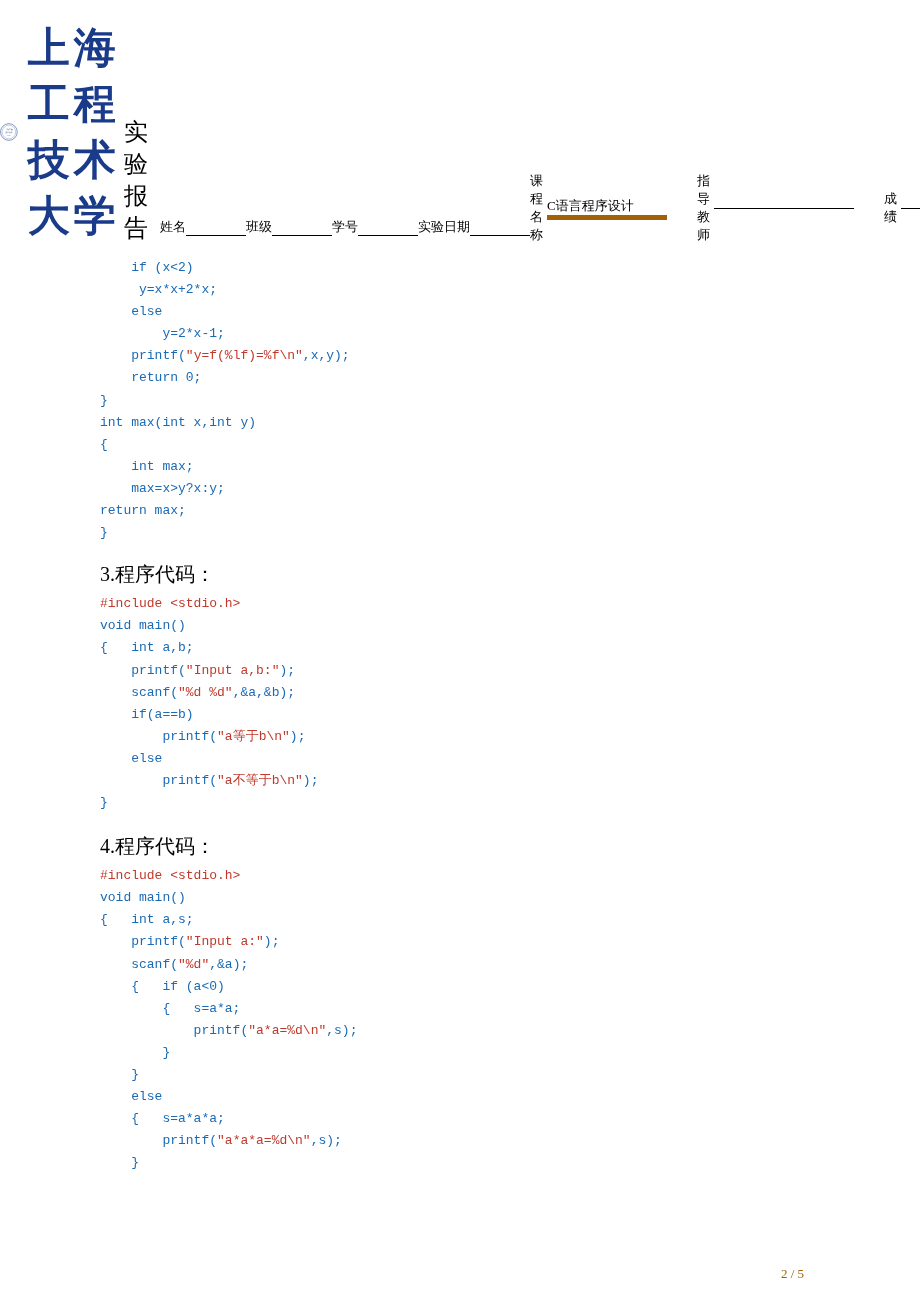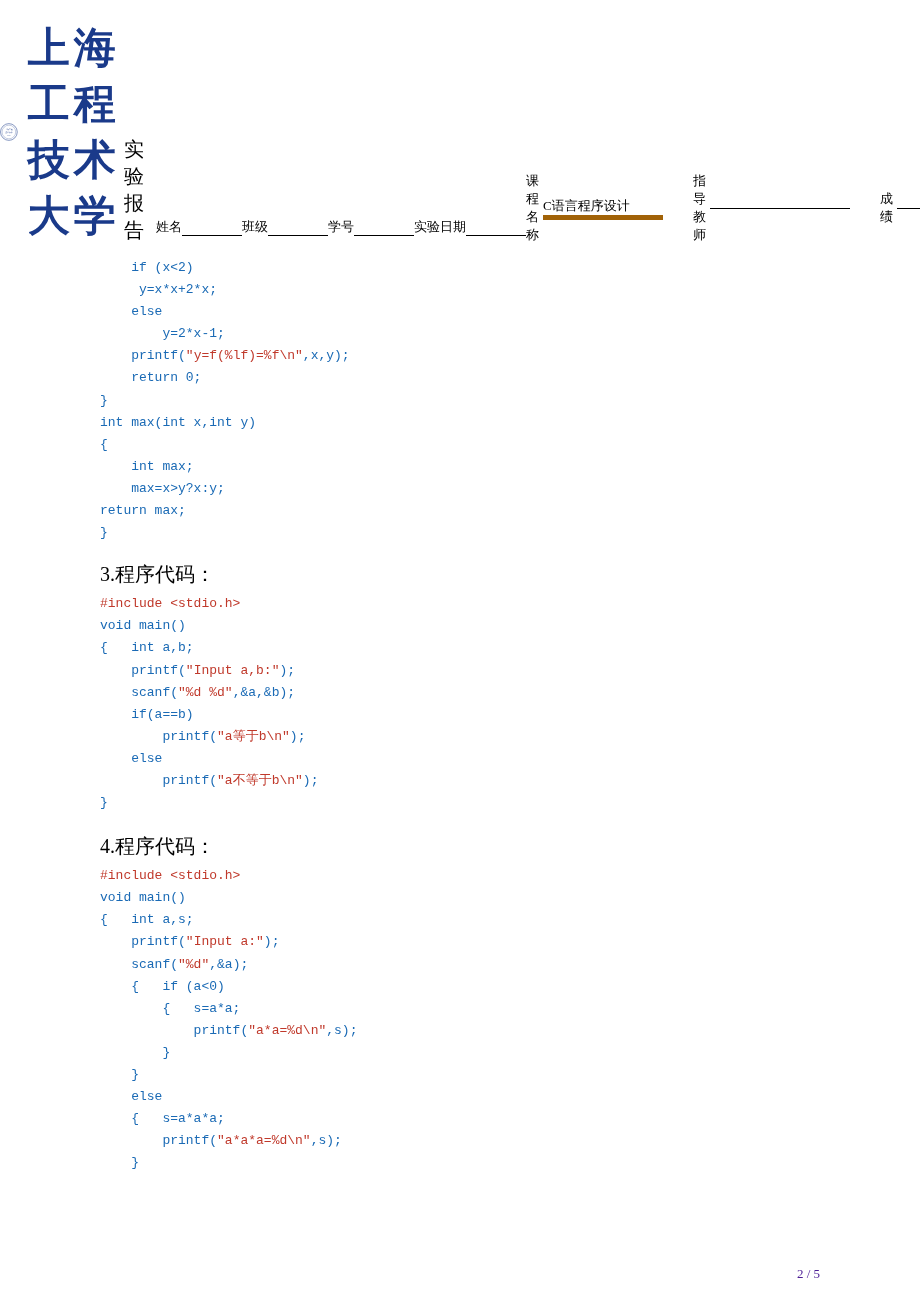--- a/index.html
+++ b/index.html
@@ -34,21 +34,21 @@
       gap: 10px;
     }
     .university-name {
       font-size: 42px;
       color: #1a3a8a;
       font-family: "KaiTi", "楷体", serif;
       letter-spacing: 4px;
       font-weight: bold;
     }
     .report-title {
-      font-size: 20px;
+      font-size: 24px;
       color: #000;
       letter-spacing: 12px;
       font-family: "KaiTi", "楷体", serif;
       margin-top: 5px;
     }
     .info-row {
       display: flex;
       width: 760px;
       margin: 6px auto 8px auto;
       font-size: 13px;
@@ -101,23 +101,23 @@
     .section-heading {
       font-weight: normal;
       font-size: 20px;
       color: #000000;
       margin-top: 12px;
       margin-bottom: 2px;
     }
     .page-num {
       position: absolute;
       bottom: 20px;
-      right: 100px;
-      font-size: 13px;
-      color: #4c1d95;
+      right: 116px;
+      font-size: 13px;
+      color: #a16207;
     }
     
     .logo-svg {
       width: 68px;
       height: 68px;
     }
   </style>
 </head>
 <body>
 

